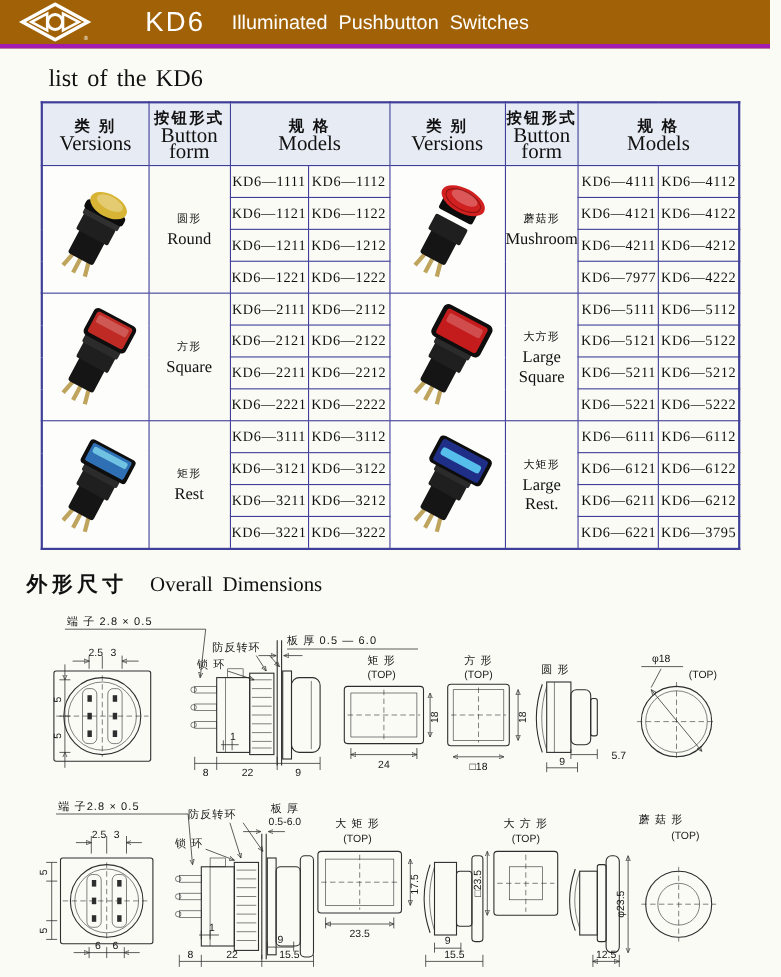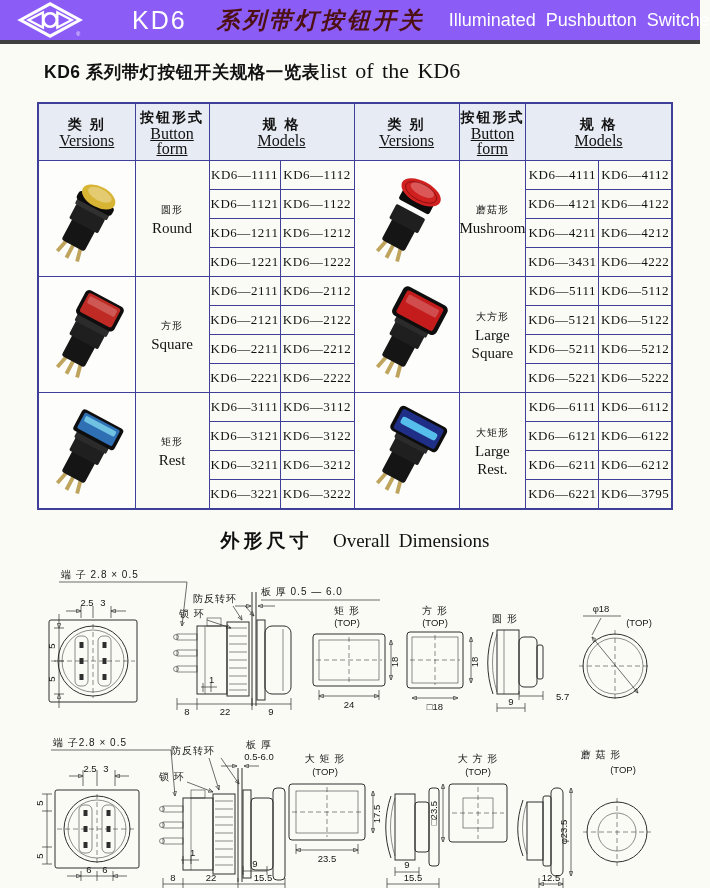--- a/index.html
+++ b/index.html
@@ -1,43 +1,43 @@
 <!DOCTYPE html>
 <html><head>
 <meta charset="utf-8">
 <style>
   html,body{margin:0;padding:0;}
   body{width:710px;height:888px;background:#fbfbf6;overflow:hidden;position:relative;
        font-family:"Liberation Sans",sans-serif;color:#111;}
   
-  .band{height:40px;background:#8b5cf6;border-bottom:4px solid #404040;
+  .band{height:40px;background:#a16207;border-bottom:4px solid #a21caf;
         display:flex;align-items:center;width:700px;}
   .band-logo{margin-left:16px;flex:0 0 auto;}
   .brand{color:#ffffff;font-size:25px;letter-spacing:2px;margin-left:46px;font-weight:normal;}
   .series-zh{color:#4d1013;font-size:23px;font-weight:bold;font-style:italic;
              letter-spacing:3px;margin-left:30px;white-space:nowrap;}
   .series-en{color:#ffffff;font-size:18px;margin-left:24px;word-spacing:5px;white-space:nowrap;}
   
   .page-title{margin:14px 0 0 44px;display:flex;align-items:baseline;}
   .pt-zh{font-size:17.5px;font-weight:bold;letter-spacing:.5px;}
   .pt-en{font-family:"Liberation Serif",serif;font-size:22px;word-spacing:3px;}
   
-  table.spec{border-collapse:collapse;table-layout:fixed;margin:18px 0 0 37px;
+  table.spec{border-collapse:collapse;table-layout:fixed;margin:8px 0 0 37px;
              border:2px solid #3f3f9a;}
   table.spec td{border:1.5px solid #3f3f9a;padding:0;text-align:center;vertical-align:middle;}
   tr.thead td{background:#e7ebf3;height:56px;}
   .h-zh{font-size:14px;font-weight:bold;letter-spacing:2px;line-height:17px;}
-  .h-en{font-family:"Liberation Serif",serif;font-size:16px;line-height:15px;text-decoration:underline;}
+  .h-en{font-family:"Liberation Serif",serif;font-size:19px;line-height:15px;}
   td.model{font-family:"Liberation Serif",serif;font-size:13px;height:28px;letter-spacing:.5px;}
   td.form .zh{font-size:10px;letter-spacing:1px;line-height:19px;}
   td.form .en{font-family:"Liberation Serif",serif;font-size:15px;line-height:18px;}
   td.imgcell{background:#fdfdfb;}
   svg.photo{display:block;margin:2px auto;}
   
-  .dim-title{margin-top:18px;text-align:center;}
+  .dim-title{margin-top:18px;padding-left:24px;}
   .dt-zh{font-size:19px;font-weight:bold;letter-spacing:4px;}
   .dt-en{font-family:"Liberation Serif",serif;font-size:19px;margin-left:16px;word-spacing:4px;}
   svg.draw{display:block;}
   #row1{margin:12px 0 0 35px;}
   #row2{margin:16px 0 0 25px;}
   svg.draw line,svg.draw rect,svg.draw circle,svg.draw ellipse,
   svg.draw path,svg.draw polyline{stroke:#2e2e2e;fill:none;stroke-width:1;}
   svg.draw .thin{stroke-width:.55;}
   svg.draw .dim{stroke-width:.7;}
   svg.draw .dash{stroke-width:.55;stroke-dasharray:5 3;}
@@ -50,26 +50,24 @@
 
 <div class="band">
   <svg class="band-logo" width="70" height="36" viewBox="0 0 72 40">
     <polygon points="2,20 35,2 68,20 35,38" fill="none" stroke="#ffffff" stroke-width="3.4"></polygon>
     <polygon points="11,20 27,11.5 27,28.5" fill="none" stroke="#ffffff" stroke-width="2.6"></polygon>
     <polygon points="59,20 43,11.5 43,28.5" fill="none" stroke="#ffffff" stroke-width="2.6"></polygon>
     <circle cx="35" cy="20" r="7.5" fill="none" stroke="#ffffff" stroke-width="3"></circle>
     <text x="64" y="38" font-size="6" fill="#ffffff">®</text>
   </svg>
   <span class="brand">KD6</span>
-  <span class="series-zh">系列带灯按钮开关</span>
   <span class="series-en">Illuminated Pushbutton Switches</span>
 </div>
 
 <div class="page-title">
-  <span class="pt-zh">KD6 系列带灯按钮开关规格一览表</span>
   <span class="pt-en">list of the KD6</span>
 </div>
 
 <table class="spec">
   <colgroup>
     <col style="width:97px">
       <col style="width:74px">
       <col style="width:71px">
       <col style="width:74px">
     <col style="width:105px">
@@ -155,21 +153,21 @@
   </tr>
   <tr>
     <td class="model">KD6—1211</td>
     <td class="model">KD6—1212</td>
     <td class="model">KD6—4211</td>
     <td class="model">KD6—4212</td>
   </tr>
   <tr>
     <td class="model">KD6—1221</td>
     <td class="model">KD6—1222</td>
-    <td class="model">KD6—3431</td>
+    <td class="model">KD6—7977</td>
     <td class="model">KD6—4222</td>
   </tr>
 
   <tr>
     <td class="imgcell" rowspan="4">
       <svg class="photo" width="86" height="102" viewBox="0 0 100 112">
         <g transform="rotate(28 50 56)">
           <path d="M41,88 L37,105 M50,90 L50,107 M59,88 L63,105" stroke="#bfa45e" stroke-width="4.5" fill="none"></path>
           <rect x="35" y="62" width="30" height="29" rx="3" fill="#151515"></rect>
           <rect x="31" y="46" width="38" height="19" rx="2" fill="#1f1f1f"></rect>

